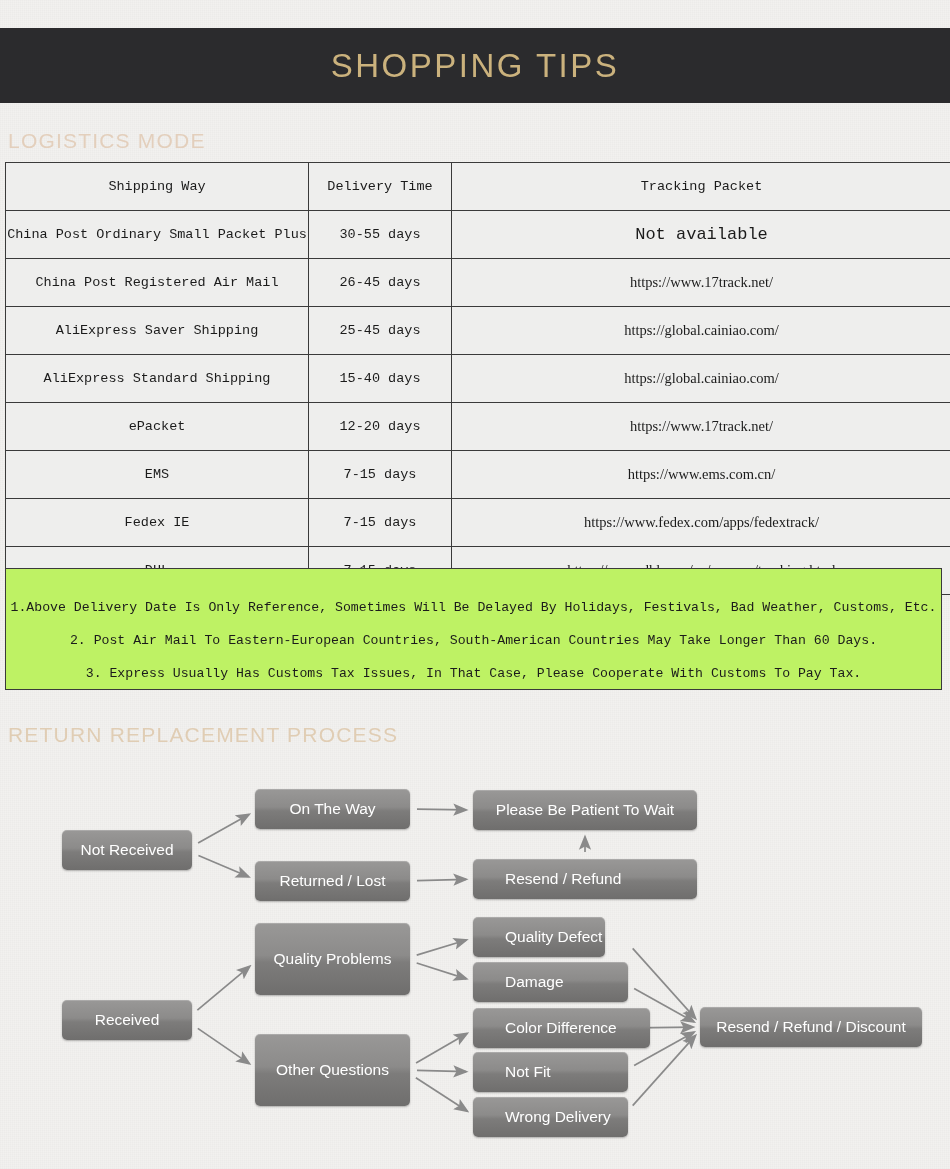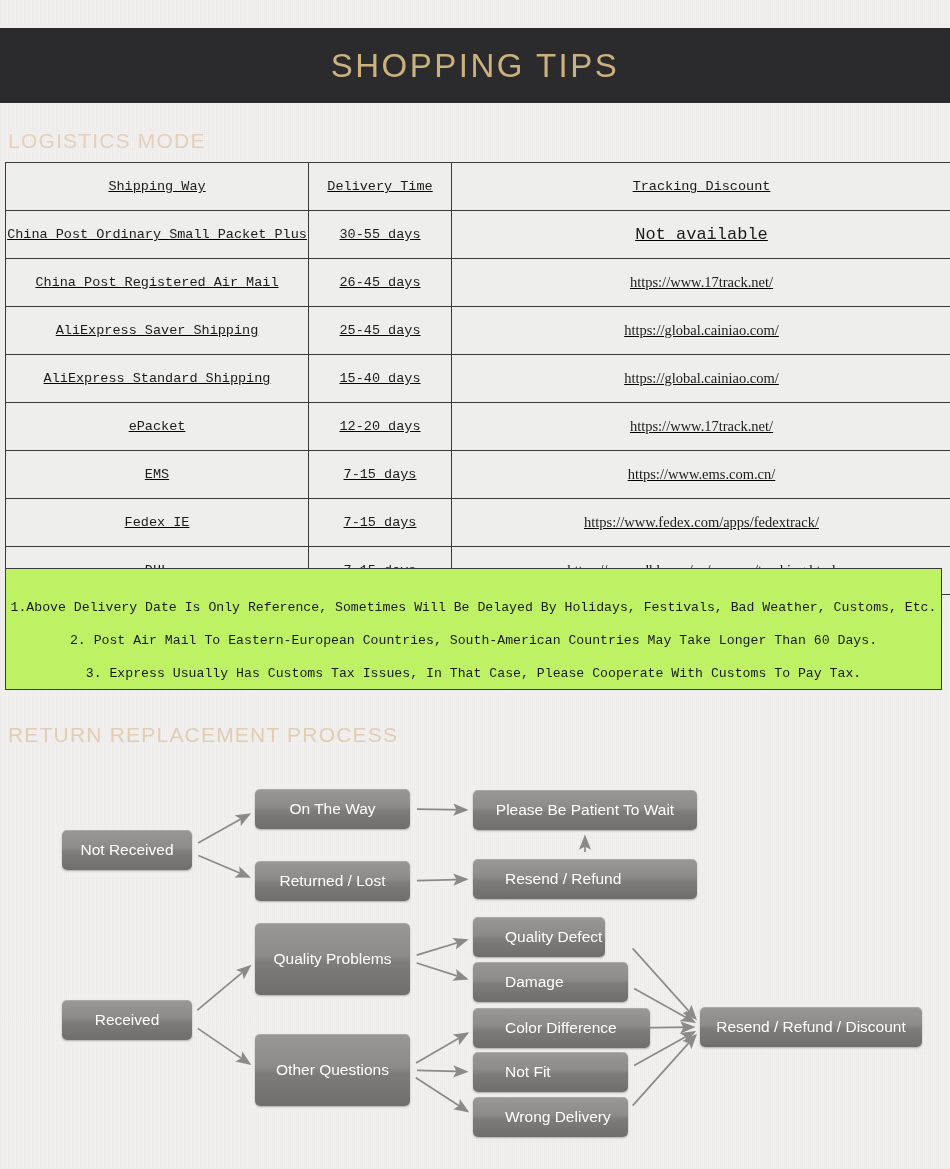--- a/index.html
+++ b/index.html
@@ -54,21 +54,20 @@
     white-space: nowrap;
   }
   #h-logistics { left: 8px; top: 129px; color: #e3cfbc; }
   #h-return    { left: 8px; top: 723px; color: #e0cdb4; }
 
   
   .table-wrap {
     position: absolute;
     left: 5px; top: 162px;
     width: 939px;
-    text-decoration: underline;
   }
   table.logistics {
     border-collapse: collapse;
     width: 939px;
     table-layout: fixed;
     background: #efefee;
   }
   table.logistics td {
     border: 1px solid #3a3a3a;
     height: 45px;
@@ -143,21 +142,21 @@
   </div>
 
   <div class="section-heading" id="h-logistics">LOGISTICS MODE</div>
 
   <div class="table-wrap">
     <table class="logistics">
       <tbody id="logistics-body">
           <tr class="head">
             <td class="col-way">Shipping Way</td>
             <td class="col-time">Delivery Time</td>
-            <td class="col-track">Tracking Discount</td>
+            <td class="col-track">Tracking Packet</td>
           </tr>
           <tr>
             <td class="col-way">China Post Ordinary Small Packet Plus</td>
             <td class="col-time">30-55 days</td>
             <td class="col-track mono">Not available</td>
           </tr>
           <tr>
             <td class="col-way">China Post Registered Air Mail</td>
             <td class="col-time">26-45 days</td>
             <td class="col-track serif">https://www.17track.net/</td>

